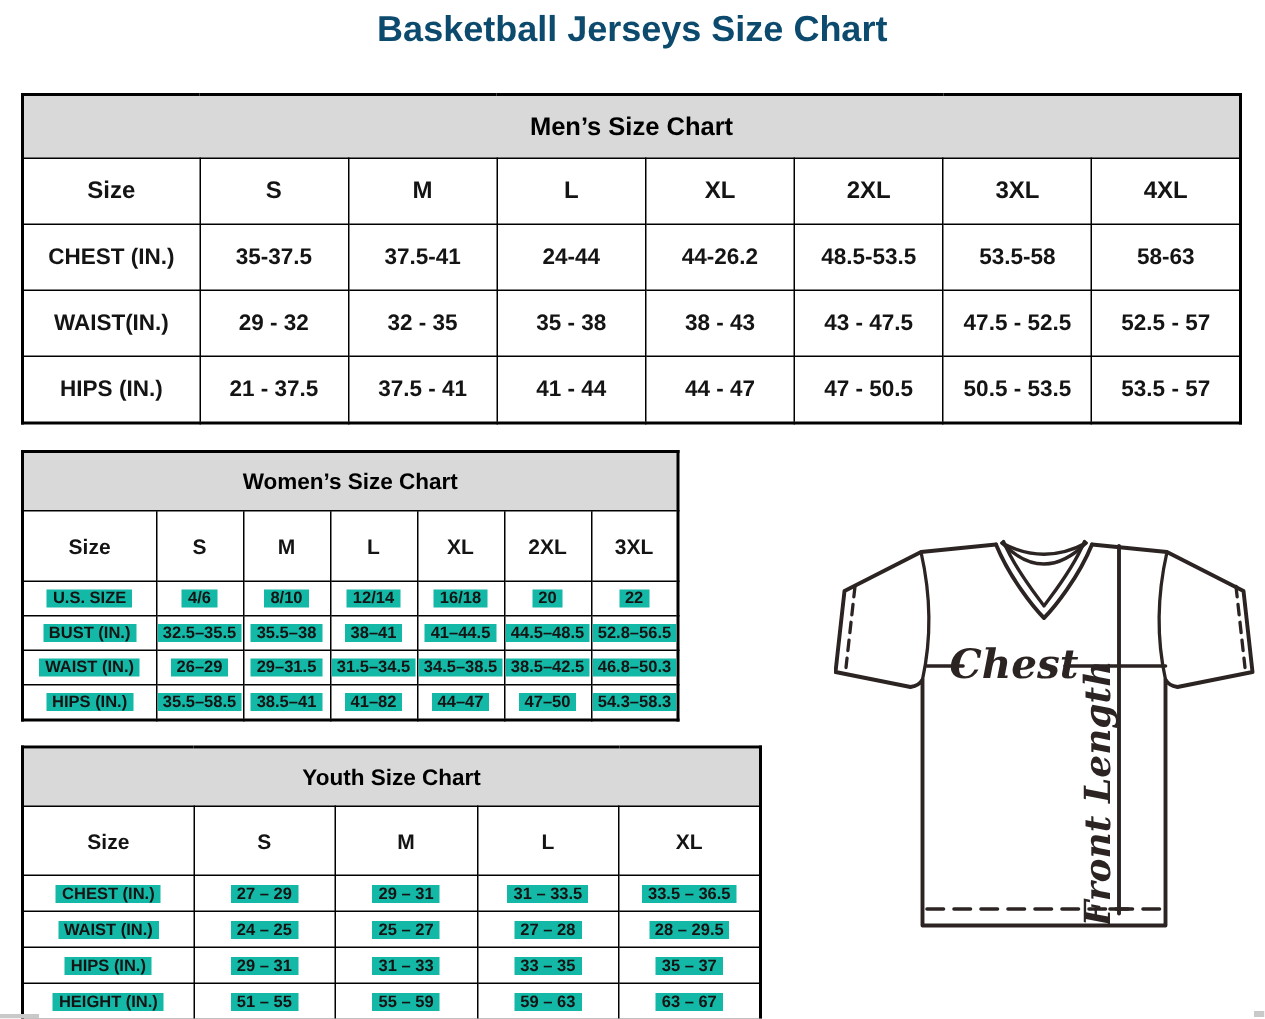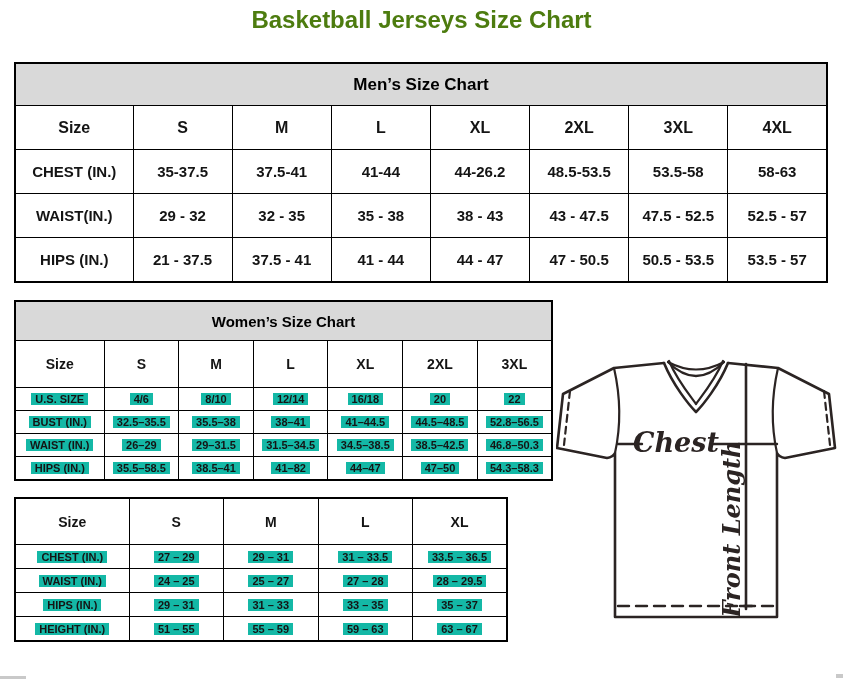--- a/index.html
+++ b/index.html
@@ -6,21 +6,21 @@
   body {
     width:843px; height:679px;
     position:relative;
     background:#ffffff;
     font-family:"Liberation Sans", sans-serif;
     overflow:hidden;
   }
   .page-title {
     position:absolute; top:6px; left:0; width:100%;
     text-align:center;
-    font-size:24px; font-weight:bold; color:#4d7c0f;
+    font-size:24px; font-weight:bold; color:#0c4a6e;
   }
   table.chart {
     position:absolute;
     border-collapse:collapse;
     table-layout:fixed;
     border:2px solid #000;
     background:#fff;
   }
   .chart th, .chart td {
     border:1px solid #000;
@@ -35,21 +35,21 @@
   .chart .band { background:#d9d9d9; color:#000; }
   .hl { background:#14b8a6; padding:0 4px; }
 
   
   .t-men { left:14px; top:62px; width:814px; }
   .t-men .band { height:41px; font-size:17px; }
   .t-men .head th { height:43px; font-size:16px; }
   .t-men .data th, .t-men .data td { height:43px; font-size:15px; }
 
   
-  .t-women { left:14px; top:300px; width:539px;border-radius:11px; }
+  .t-women { left:14px; top:300px; width:439px;border-radius:11px; }
   .t-women .band { height:38px; font-size:15px; }
   .t-women .head th { height:46px; font-size:14px; }
   .t-women .data th, .t-women .data td { height:22px; font-size:11px; }
 
   
   .t-youth { left:14px; top:497px; width:494px; }
   .t-youth .band { height:38px; font-size:15px; }
   .t-youth .head th { height:45px; font-size:14px; }
   .t-youth .data th, .t-youth .data td { height:23px; font-size:11px; }
 
@@ -91,21 +91,21 @@
         <th>L</th>
         <th>XL</th>
         <th>2XL</th>
         <th>3XL</th>
         <th>4XL</th>
       </tr>
       <tr class="data">
         <th class="rowlabel">CHEST (IN.)</th>
         <td>35-37.5</td>
         <td>37.5-41</td>
-        <td>41-44</td>
+        <td>24-44</td>
         <td>44-26.2</td>
         <td>48.5-53.5</td>
         <td>53.5-58</td>
         <td>58-63</td>
       </tr>
       <tr class="data">
         <th class="rowlabel">WAIST(IN.)</th>
         <td>29 - 32</td>
         <td>32 - 35</td>
         <td>35 - 38</td>
@@ -189,20 +189,23 @@
   </table>
 <table class="chart t-youth">
     <colgroup>
       <col style="width: 114px;">
       <col>
       <col>
       <col>
       <col>
     </colgroup>
     <tbody>
+      <tr class="bandrow">
+        <th class="band" colspan="5">Youth Size Chart</th>
+      </tr>
       <tr class="head">
         <th>Size</th>
         <th>S</th>
         <th>M</th>
         <th>L</th>
         <th>XL</th>
       </tr>
       <tr class="data">
         <th class="rowlabel"><span class="hl">CHEST (IN.)</span></th>
         <td><span class="hl">27 – 29</span></td>

